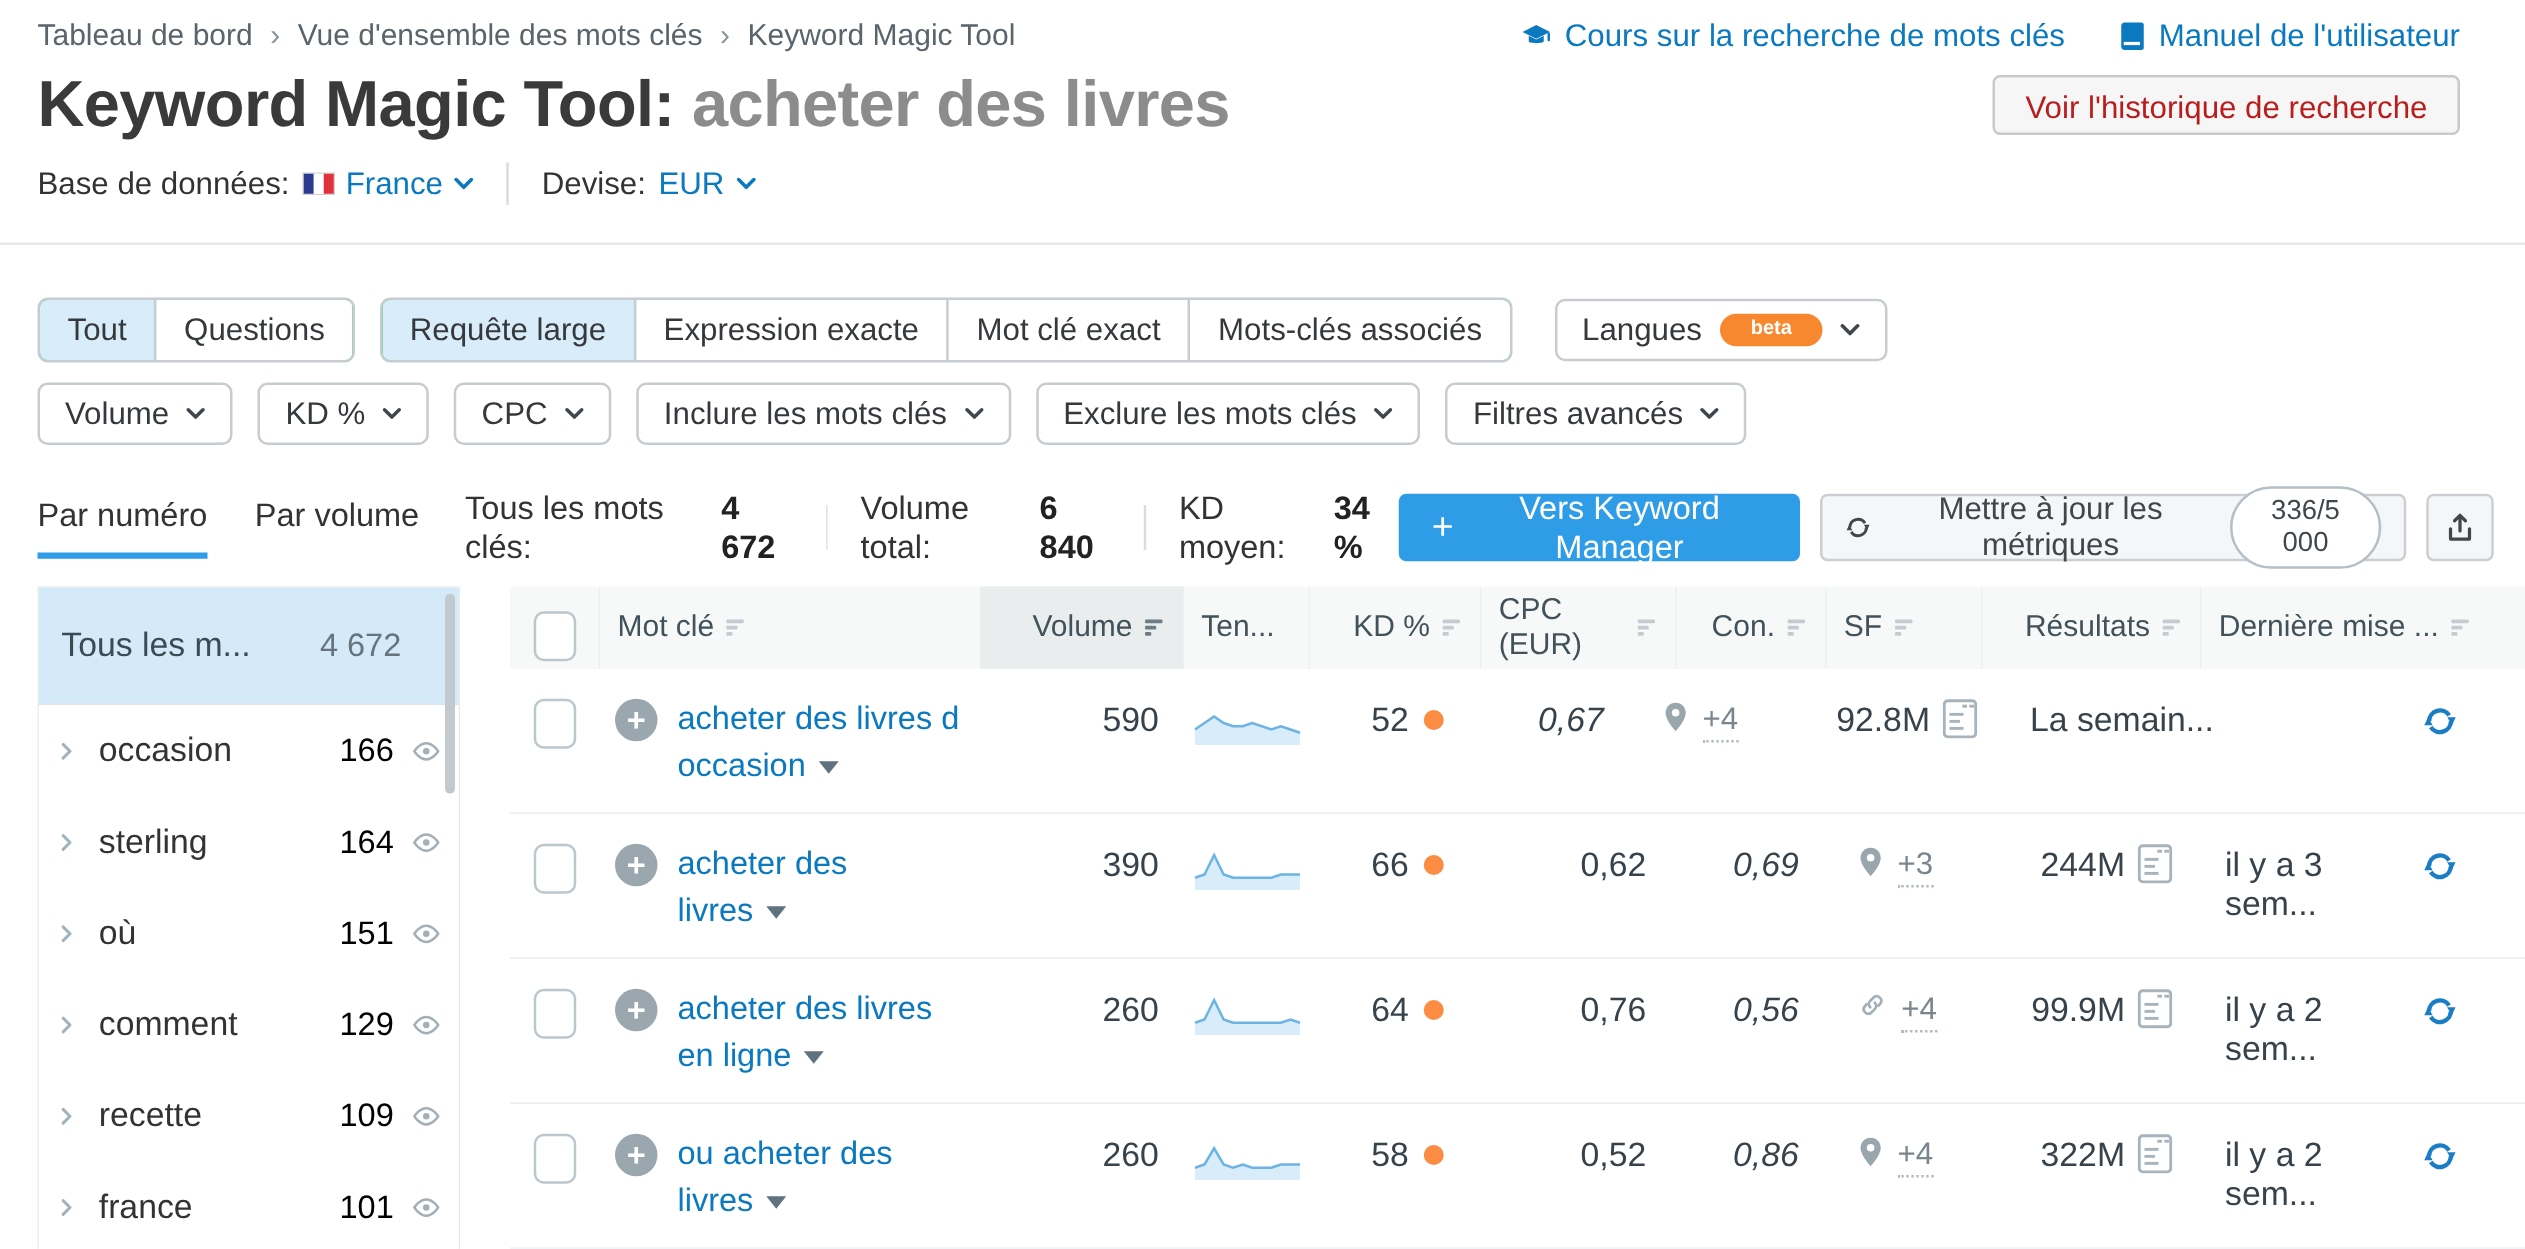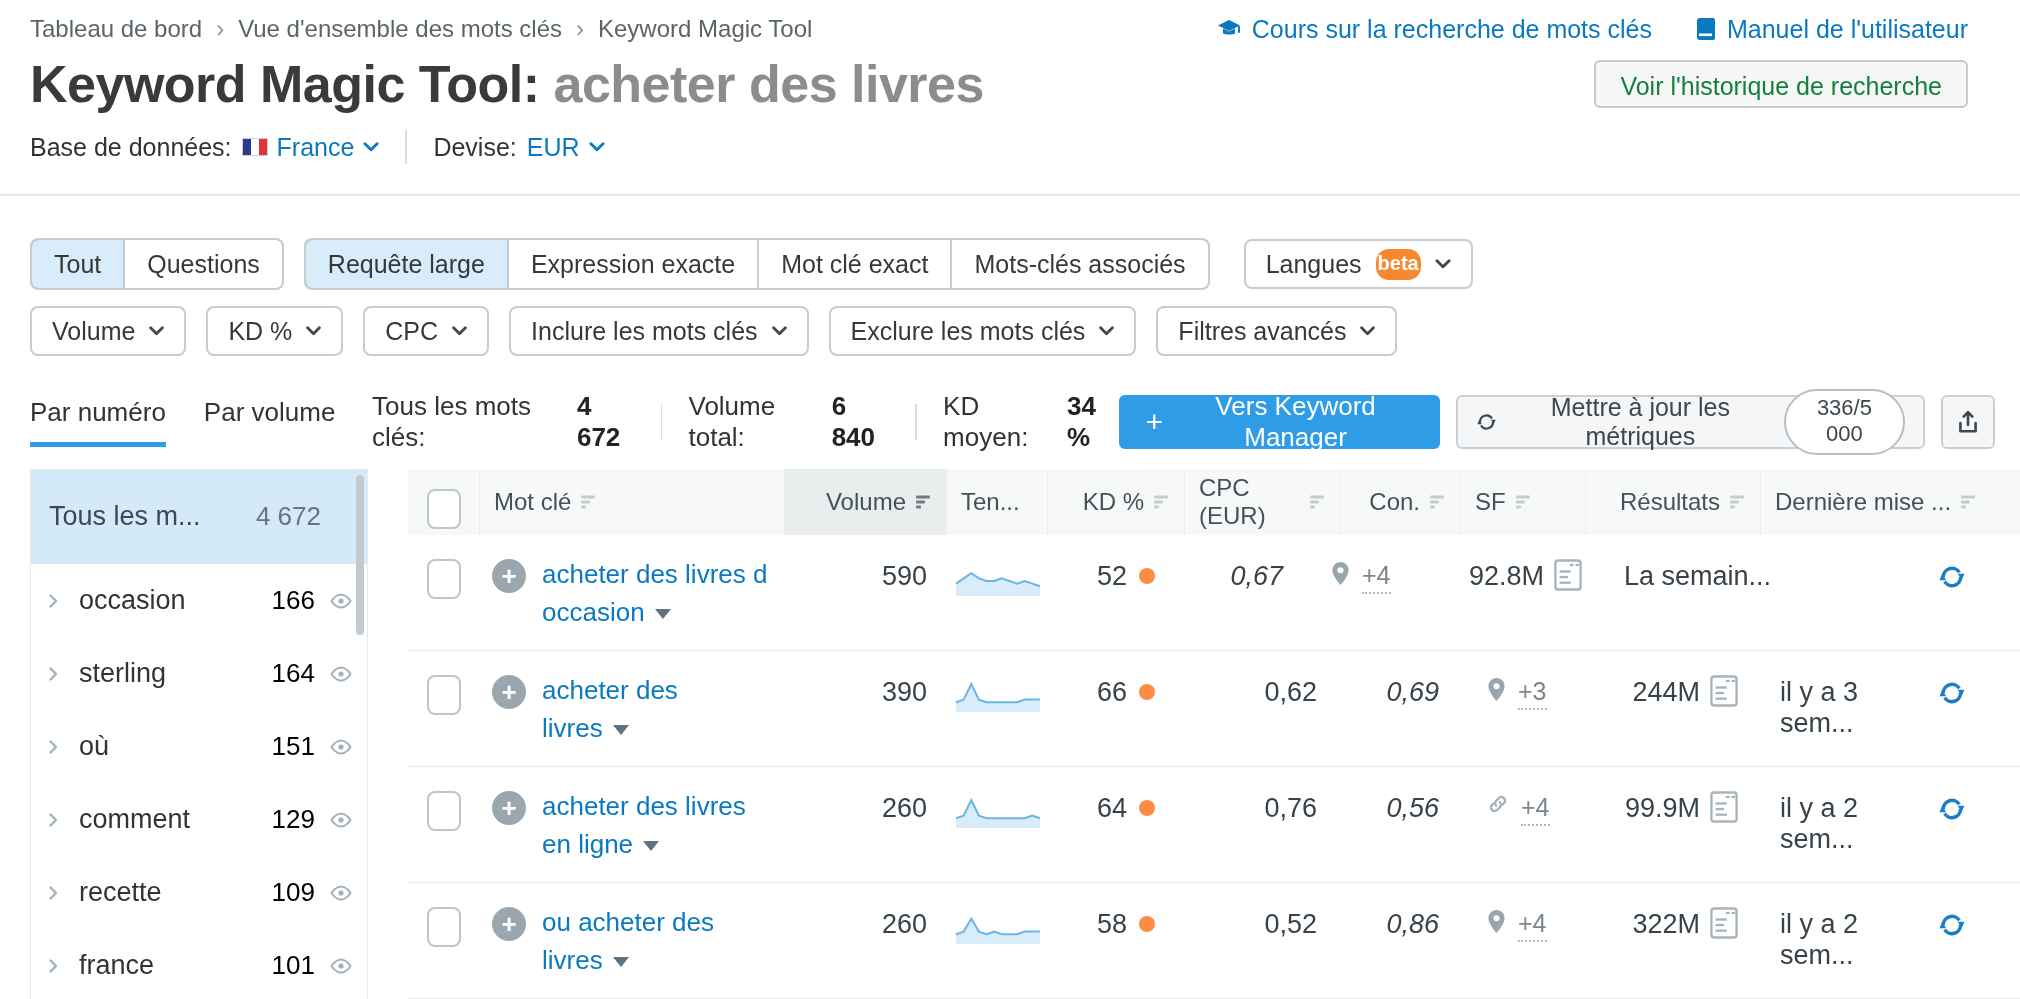--- a/index.html
+++ b/index.html
@@ -14,21 +14,21 @@
   .breadcrumb .sep { color:#8a949a; font-size:24px; }
   .crumb { cursor:pointer; }
   .top-links { display:flex; align-items:center; gap:44px; }
   .top-link { display:flex; align-items:center; gap:11px; color:#0a79c0; font-size:25px; cursor:pointer; }
 
   
   .title-row { display:flex; justify-content:space-between; align-items:center;
     padding:10px 52px 0 30px; }
   h1 { font-size:52px; font-weight:700; color:#3a3a3a; letter-spacing:-0.5px; }
   h1 .query { color:#8c8c8c; }
-  .history-btn { font-size:25px; color:#15803d; background:#f6f6f6; border:2px solid #c9c9c9;
+  .history-btn { font-size:25px; color:#b91c1c; background:#f6f6f6; border:2px solid #c9c9c9;
     border-radius:6px; padding:10px 24px; height:48px; cursor:pointer; }
 
   
   .meta-row { display:flex; align-items:center; gap:18px; padding:16px 0 0 30px; font-size:25px; }
   .meta-item { display:flex; align-items:center; gap:10px; }
   .meta-label { color:#333; }
   .meta-value { color:#0a79c0; display:flex; align-items:center; gap:9px; cursor:pointer; }
   .flag { width:26px; height:18px; display:inline-flex; border:1px solid #d0d0d0; }
   .flag i { flex:1; } .flag i:nth-child(1){background:#2a3b8f;} .flag i:nth-child(2){background:#fff;} .flag i:nth-child(3){background:#e0323b;}
   .meta-sep { width:2px; height:34px; background:#d9dde0; margin:0 8px; }
@@ -38,21 +38,21 @@
   
   .filters { padding:42px 30px 0 30px; }
   .f-row { display:flex; gap:20px; align-items:center; }
   .f-row + .f-row { margin-top:16px; }
   .seg-group { display:flex; border:2px solid #c6ccd0; border-radius:8px; overflow:hidden; background:#22c55e;align-items:center; }
   .seg { font-size:25px; color:#35393c; padding:0 22px; height:48px; display:flex; align-items:center; cursor:pointer; border-right:2px solid #c6ccd0; background:#fff; }
   .seg:last-child { border-right:none; }
   .seg.active { background:#d9ecf9; }
   .drop-btn { display:flex; align-items:center; gap:14px; font-size:25px; color:#35393c;
     border:2px solid #c6ccd0; border-radius:8px; background:#fff; height:50px; padding:0 20px; cursor:pointer; }
-  .beta { background:#f7882f; color:#fff; font-size:20px; font-weight:700; border-radius:13px; padding:3px 2px 5px; }
+  .beta { background:#f7882f; color:#fff; font-size:16px; font-weight:700; border-radius:13px; padding:3px 25px 5px; }
 
   
   .toolbar { display:flex; align-items:center; margin-top:38px; padding:0 25px 0 30px; height:56px; }
   .tabs { display:flex; gap:38px; width:378px; }
   .tab { font-size:26px; color:#333; padding-bottom:14px; cursor:pointer; border-bottom:5px solid transparent; }
   .tab.active { border-bottom-color:#2f9ce8; font-weight:500; }
   .stats { display:flex; align-items:center; gap:26px; font-size:26px; }
   .stat { display:flex; gap:10px; align-items:center; }
   .stat b { color:#222; }
   .stat-sep { width:2px; height:36px; background:#d9dde0; }

